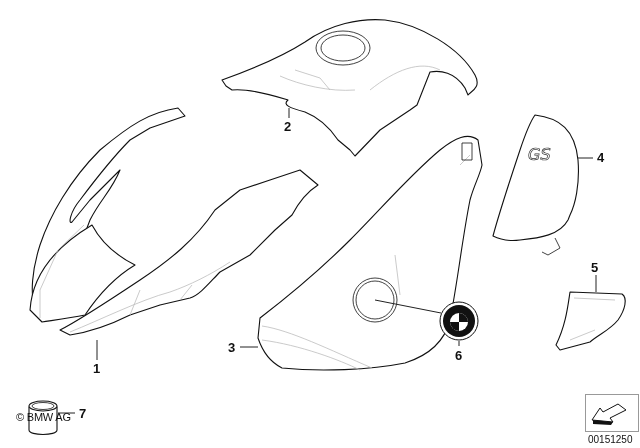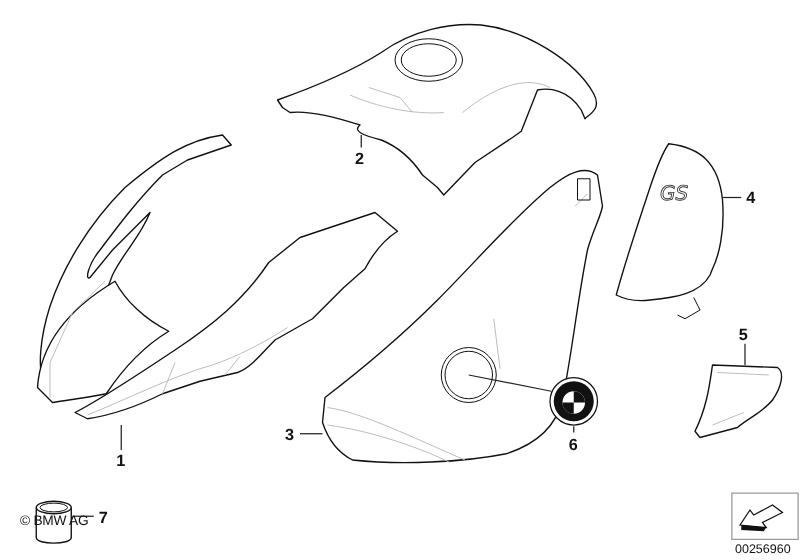--- a/index.html
+++ b/index.html
@@ -91,13 +91,13 @@
 
 <div class="callout" style="left:93px;top:362px;">1</div>
 <div class="callout" style="left:284px;top:120px;">2</div>
 <div class="callout" style="left:228px;top:341px;">3</div>
 <div class="callout" style="left:597px;top:151px;">4</div>
 <div class="callout" style="left:591px;top:261px;">5</div>
 <div class="callout" style="left:455px;top:349px;">6</div>
 <div class="callout" style="left:79px;top:407px;">7</div>
 
 <div class="copyright">© BMW AG</div>
-<div class="docnum">00256960</div>
+<div class="docnum">00151250</div>
 
 </body></html>

